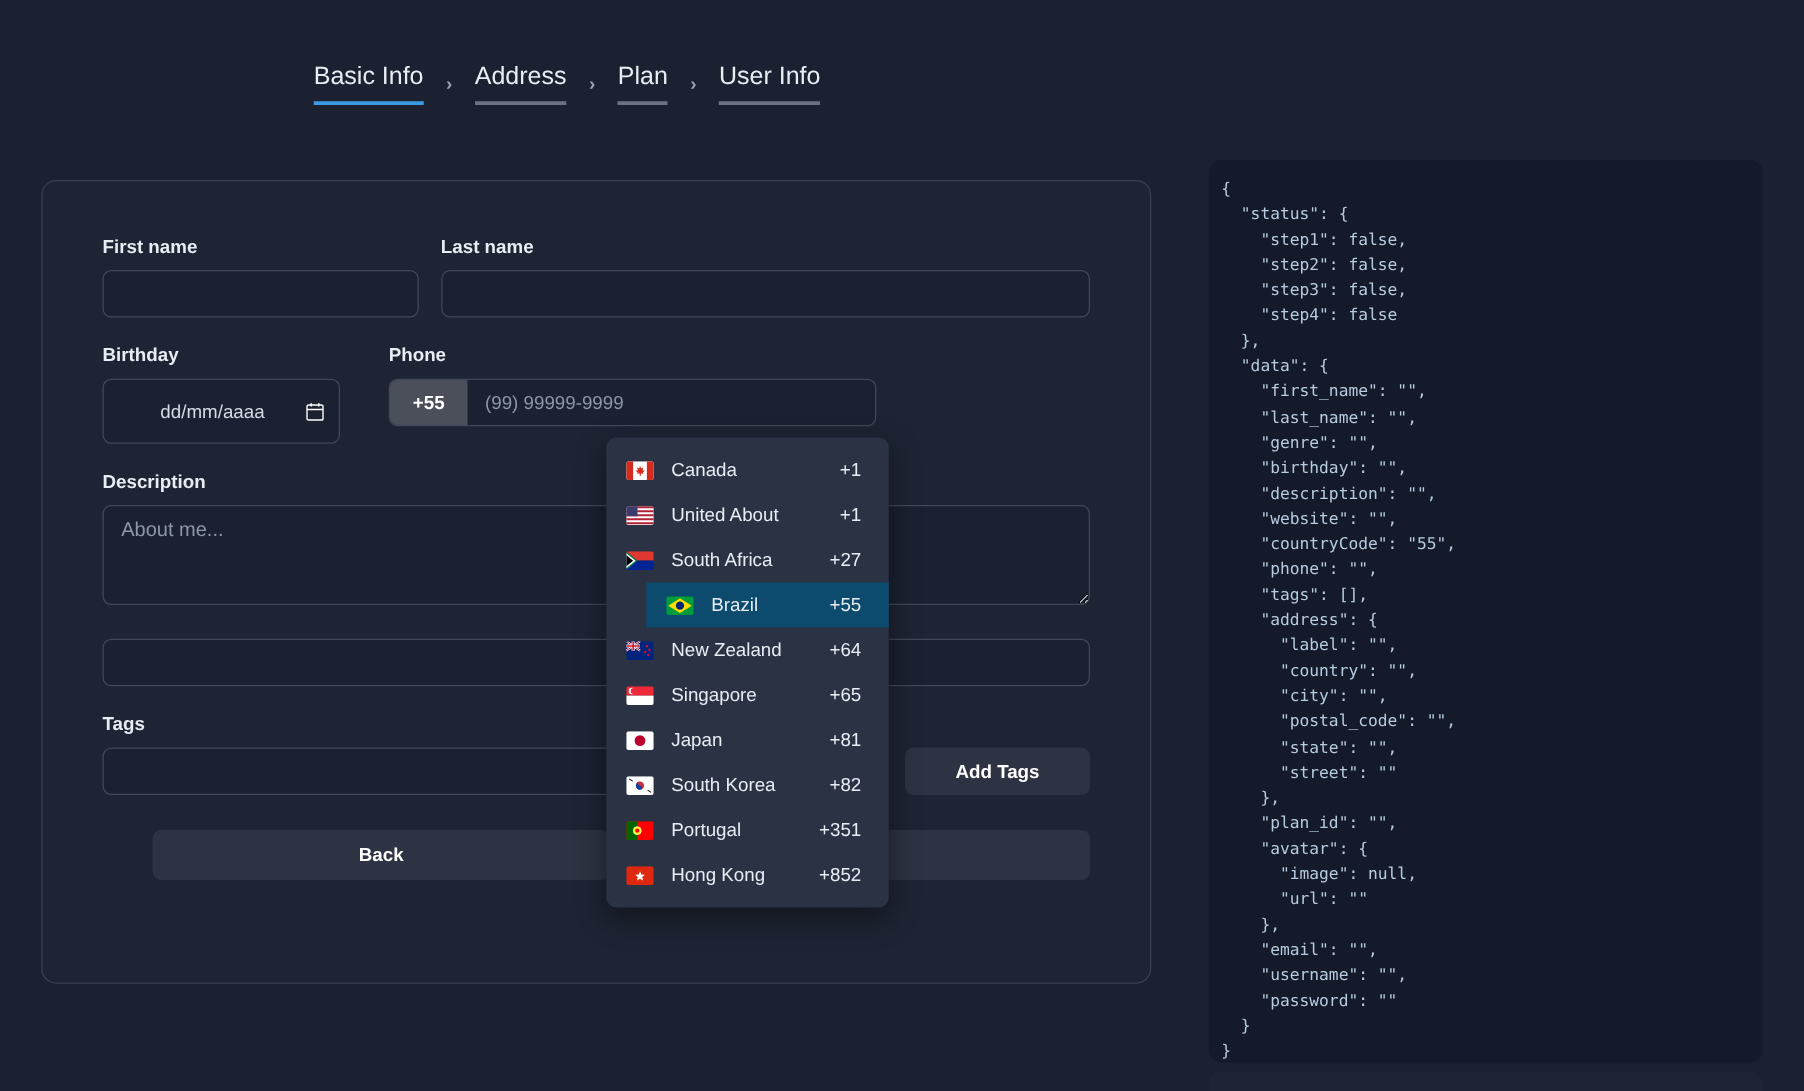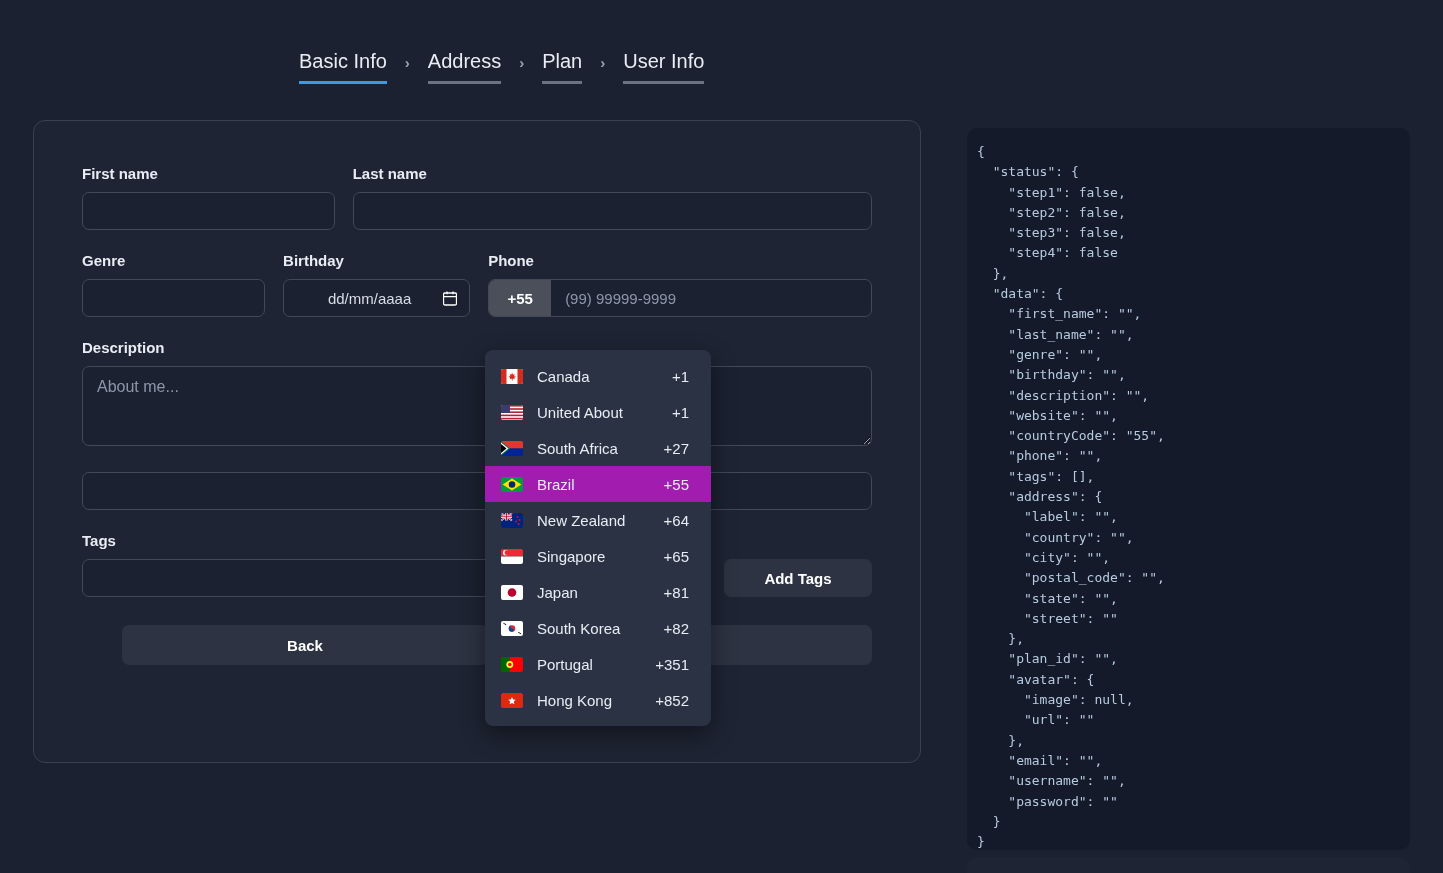--- a/index.html
+++ b/index.html
@@ -10,24 +10,23 @@
     background: #1b2130;
     font-family: "Liberation Sans", sans-serif;
     color: #e8ecf3;
     overflow: hidden;
     position: relative;
   }
 
   
   .steps {
     display: flex;
-    align-items: center;
+    align-items: flex-end;
     gap: 18px;
     padding: 48px 0 0 251px;
-    margin-left: 48px;
   }
   .step {
     font-size: 20px;
     line-height: 26px;
     color: #e8ecf3;
     padding-bottom: 7px;
     border-bottom: 3px solid #6b7280;
     cursor: pointer;
     background: none;
     font-family: "Liberation Sans", sans-serif;
@@ -37,21 +36,21 @@
     font-size: 15px;
     color: #9aa3b2;
     padding-bottom: 8px;
     font-weight: bold;
   }
 
   
   .card {
     position: absolute;
     left: 33px;
-    top: 120px;
+    top: 144px;
     width: 888px;
     height: 643px;
     background: #1e2433;
     border: 1px solid #39404f;
     border-radius: 12px;
     padding: 44px 48px;
   }
 
   .label {
     font-size: 15px;
@@ -75,27 +74,27 @@
   }
   .field-input::placeholder { color: #8d97a8; }
 
   .row { display: flex; gap: 18px; }
   .row-1 { margin-bottom: 22px; }
 
   .col-first { width: 254px; }
   .col-last  { width: 522px; }
   .col-genre { width: 186px; }
   .col-birth { width: 190px; }
-  .col-phone { width: 390px; }
+  .col-phone { width: 390px; margin-left: 21px; }
 
   
   .date-wrap {
     position: relative;
     width: 100%;
-    height: 38px;
+    height: 52px;
     background: #1b2130;
     border: 1px solid #41485a;
     border-radius: 7px;
     display: flex;
     align-items: center;
     padding: 0 12px;
   }
   .date-text {
     font-size: 15px;
     color: #d7dde7;
@@ -189,21 +188,21 @@
     z-index: 40;
   }
   .dd-item {
     display: flex;
     align-items: center;
     height: 36px;
     padding: 0 22px 0 16px;
     cursor: pointer;
     gap: 14px;
   }
-  .dd-item.selected { background: #a21caf; }
+  .dd-item.selected { background: #0c4a6e; margin-left: 32px; }
   .dd-flag {
     width: 22px;
     height: 15px;
     flex: none;
     border-radius: 2px;
     overflow: hidden;
     display: block;
   }
   .dd-name { flex: 1; font-size: 15px; color: #e8ecf3; }
   .dd-code { font-size: 15px; color: #e8ecf3; }
@@ -257,24 +256,20 @@
       <label class="label">First name</label>
       <input class="field-input" type="text" value="" placeholder="" style="">
     </div>
     <div class="col-last">
       <label class="label">Last name</label>
       <input class="field-input" type="text" value="" placeholder="" style="">
     </div>
   </div>
 
   <div class="row row-1">
-    <div class="col-genre">
-      <label class="label">Genre</label>
-      <input class="field-input" type="text" value="" placeholder="" style="">
-    </div>
     <div class="col-birth">
       <label class="label">Birthday</label>
       <div class="date-wrap">
         <span class="date-text">dd/mm/aaaa</span>
         <svg class="cal-icon" viewBox="0 0 14 15">
           <rect x="0.5" y="2" width="13" height="12" rx="1.5" fill="none" stroke="#ffffff" stroke-width="1.3"></rect>
           <line x1="0.5" y1="5.6" x2="13.5" y2="5.6" stroke="#ffffff" stroke-width="1.3"></line>
           <line x1="4" y1="0.6" x2="4" y2="3.2" stroke="#ffffff" stroke-width="1.3"></line>
           <line x1="10" y1="0.6" x2="10" y2="3.2" stroke="#ffffff" stroke-width="1.3"></line>
         </svg>

